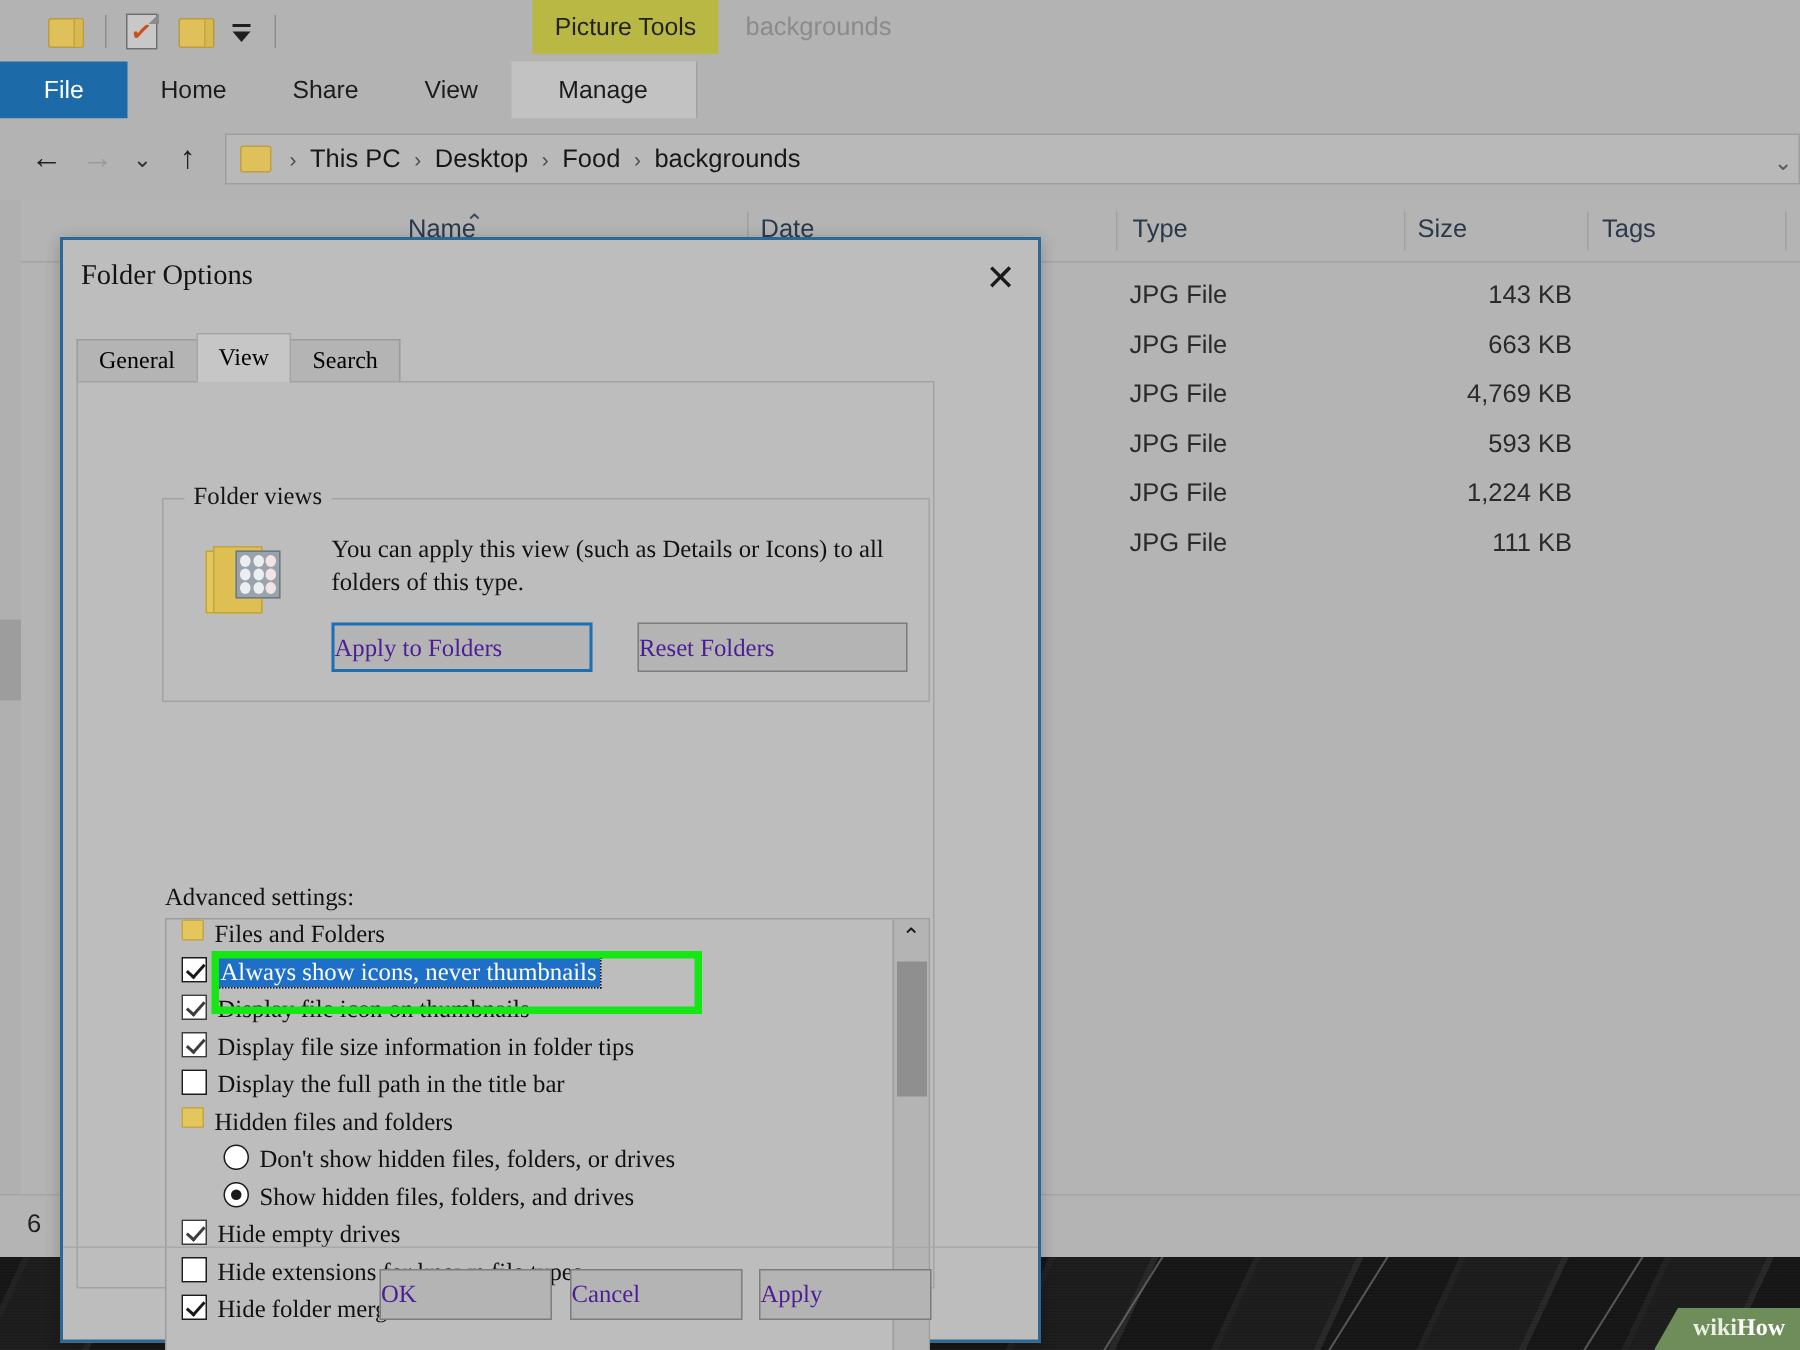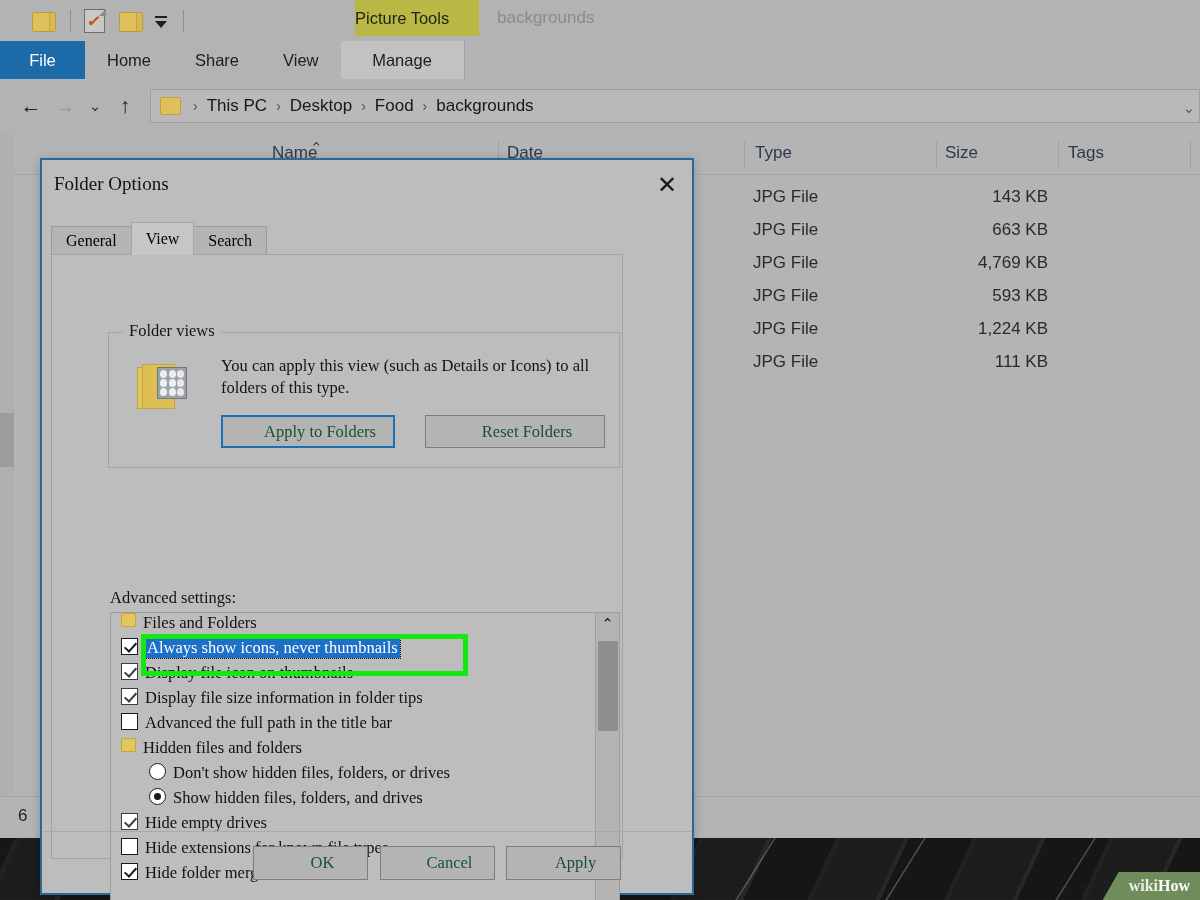--- a/index.html
+++ b/index.html
@@ -98,21 +98,21 @@
     position:absolute; left:4px; top:11px;
     border-width: 7px 6px 0 6px; border-style: solid;
     border-color: #1f1f1f transparent transparent transparent;
   }
 
   
   .ctx-tab {
     position: absolute; left: 355px; top: 0;
     width: 124px; height: 36px;
     background: #b9b845;
-    display: flex; align-items: center; justify-content: flex-start;
+    display: flex; align-items: center; justify-content: center;
   }
   .ctx-tab span {
     font-size: 16.5px; color: #23231b;
   }
   .win-title {
     position: absolute; left: 497px; top: 0; height: 36px;
     display: flex; align-items: center;
     font-size: 17px; color: #8b8b8b;
   }
 
@@ -328,24 +328,24 @@
     display: grid; grid-template-columns: repeat(3,1fr); grid-template-rows: repeat(3,1fr);
     gap: 1.5px; padding: 2px;
   }
   .fv-icon .grid i { background: #eceff2; border-radius: 50%; }
   .fv-icon .grid i:nth-child(3n) { background: #f1e4e4; }
   .fv-text {
     position: absolute; left: 112px; top: 22px; width: 380px;
     font-size: 16.5px; color: #131313; line-height: 1.32;
   }
   .btn {
-    display: inline-flex; align-items: center; justify-content: center;
+    display: inline-flex; align-items: center; 
     background: #b4b4b4;
     border: 1px solid #7d7d7d;
-    font-size: 16.5px; color: #14532d; padding-left: 24px;
+    font-size: 16.5px; color: #4c1d95;
   }
   .btn-apply-folders {
     position: absolute; left: 112px; top: 82px; width: 174px; height: 33px;
     border: 2px solid #1b6fb5;
   }
   .btn-reset-folders {
     position: absolute; left: 316px; top: 82px; width: 180px; height: 33px;
   }
 
   .adv-label {
@@ -682,21 +682,21 @@
         <span class="lbl">Display file icon on thumbnails</span>
       </div>
 
       <div class="adv-item indent1">
         <span class="cb dim checked"></span>
         <span class="lbl">Display file size information in folder tips</span>
       </div>
 
       <div class="adv-item indent1">
         <span class="cb"></span>
-        <span class="lbl">Advanced the full path in the title bar</span>
+        <span class="lbl">Display the full path in the title bar</span>
       </div>
 
       <div class="adv-item indent1">
         <span class="folder-mini"></span>
         <span class="lbl">Hidden files and folders</span>
       </div>
 
       <div class="adv-item indent2">
         <span class="rb"></span>
         <span class="lbl">Don't show hidden files, folders, or drives</span>

